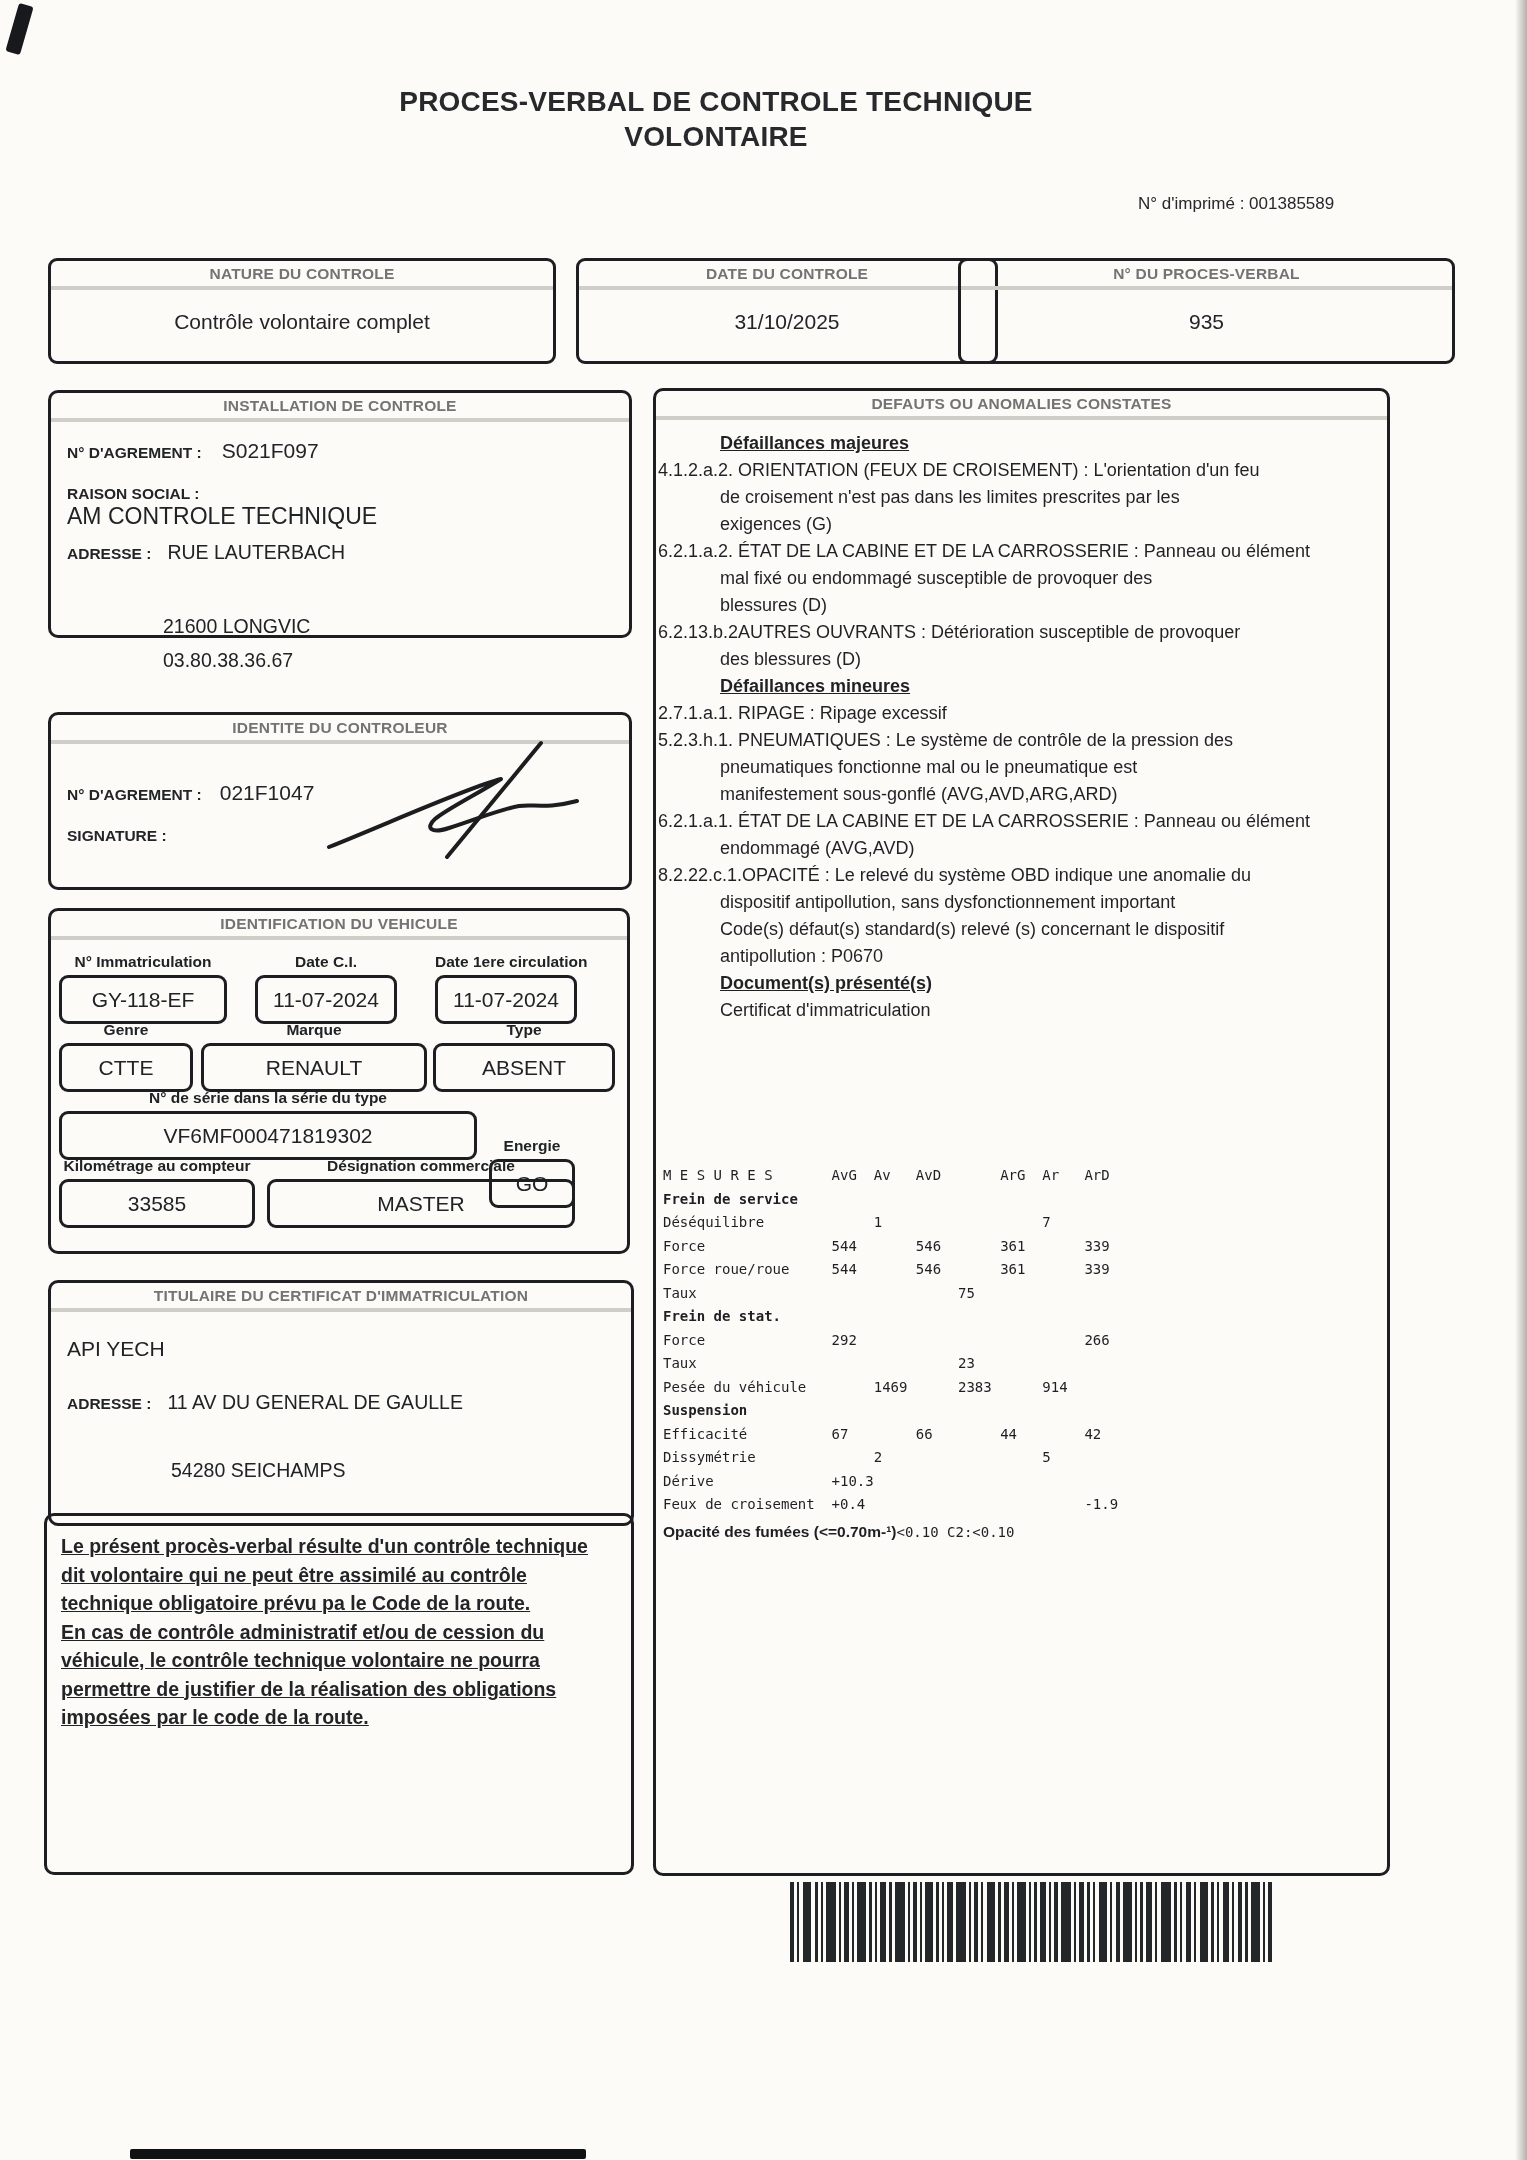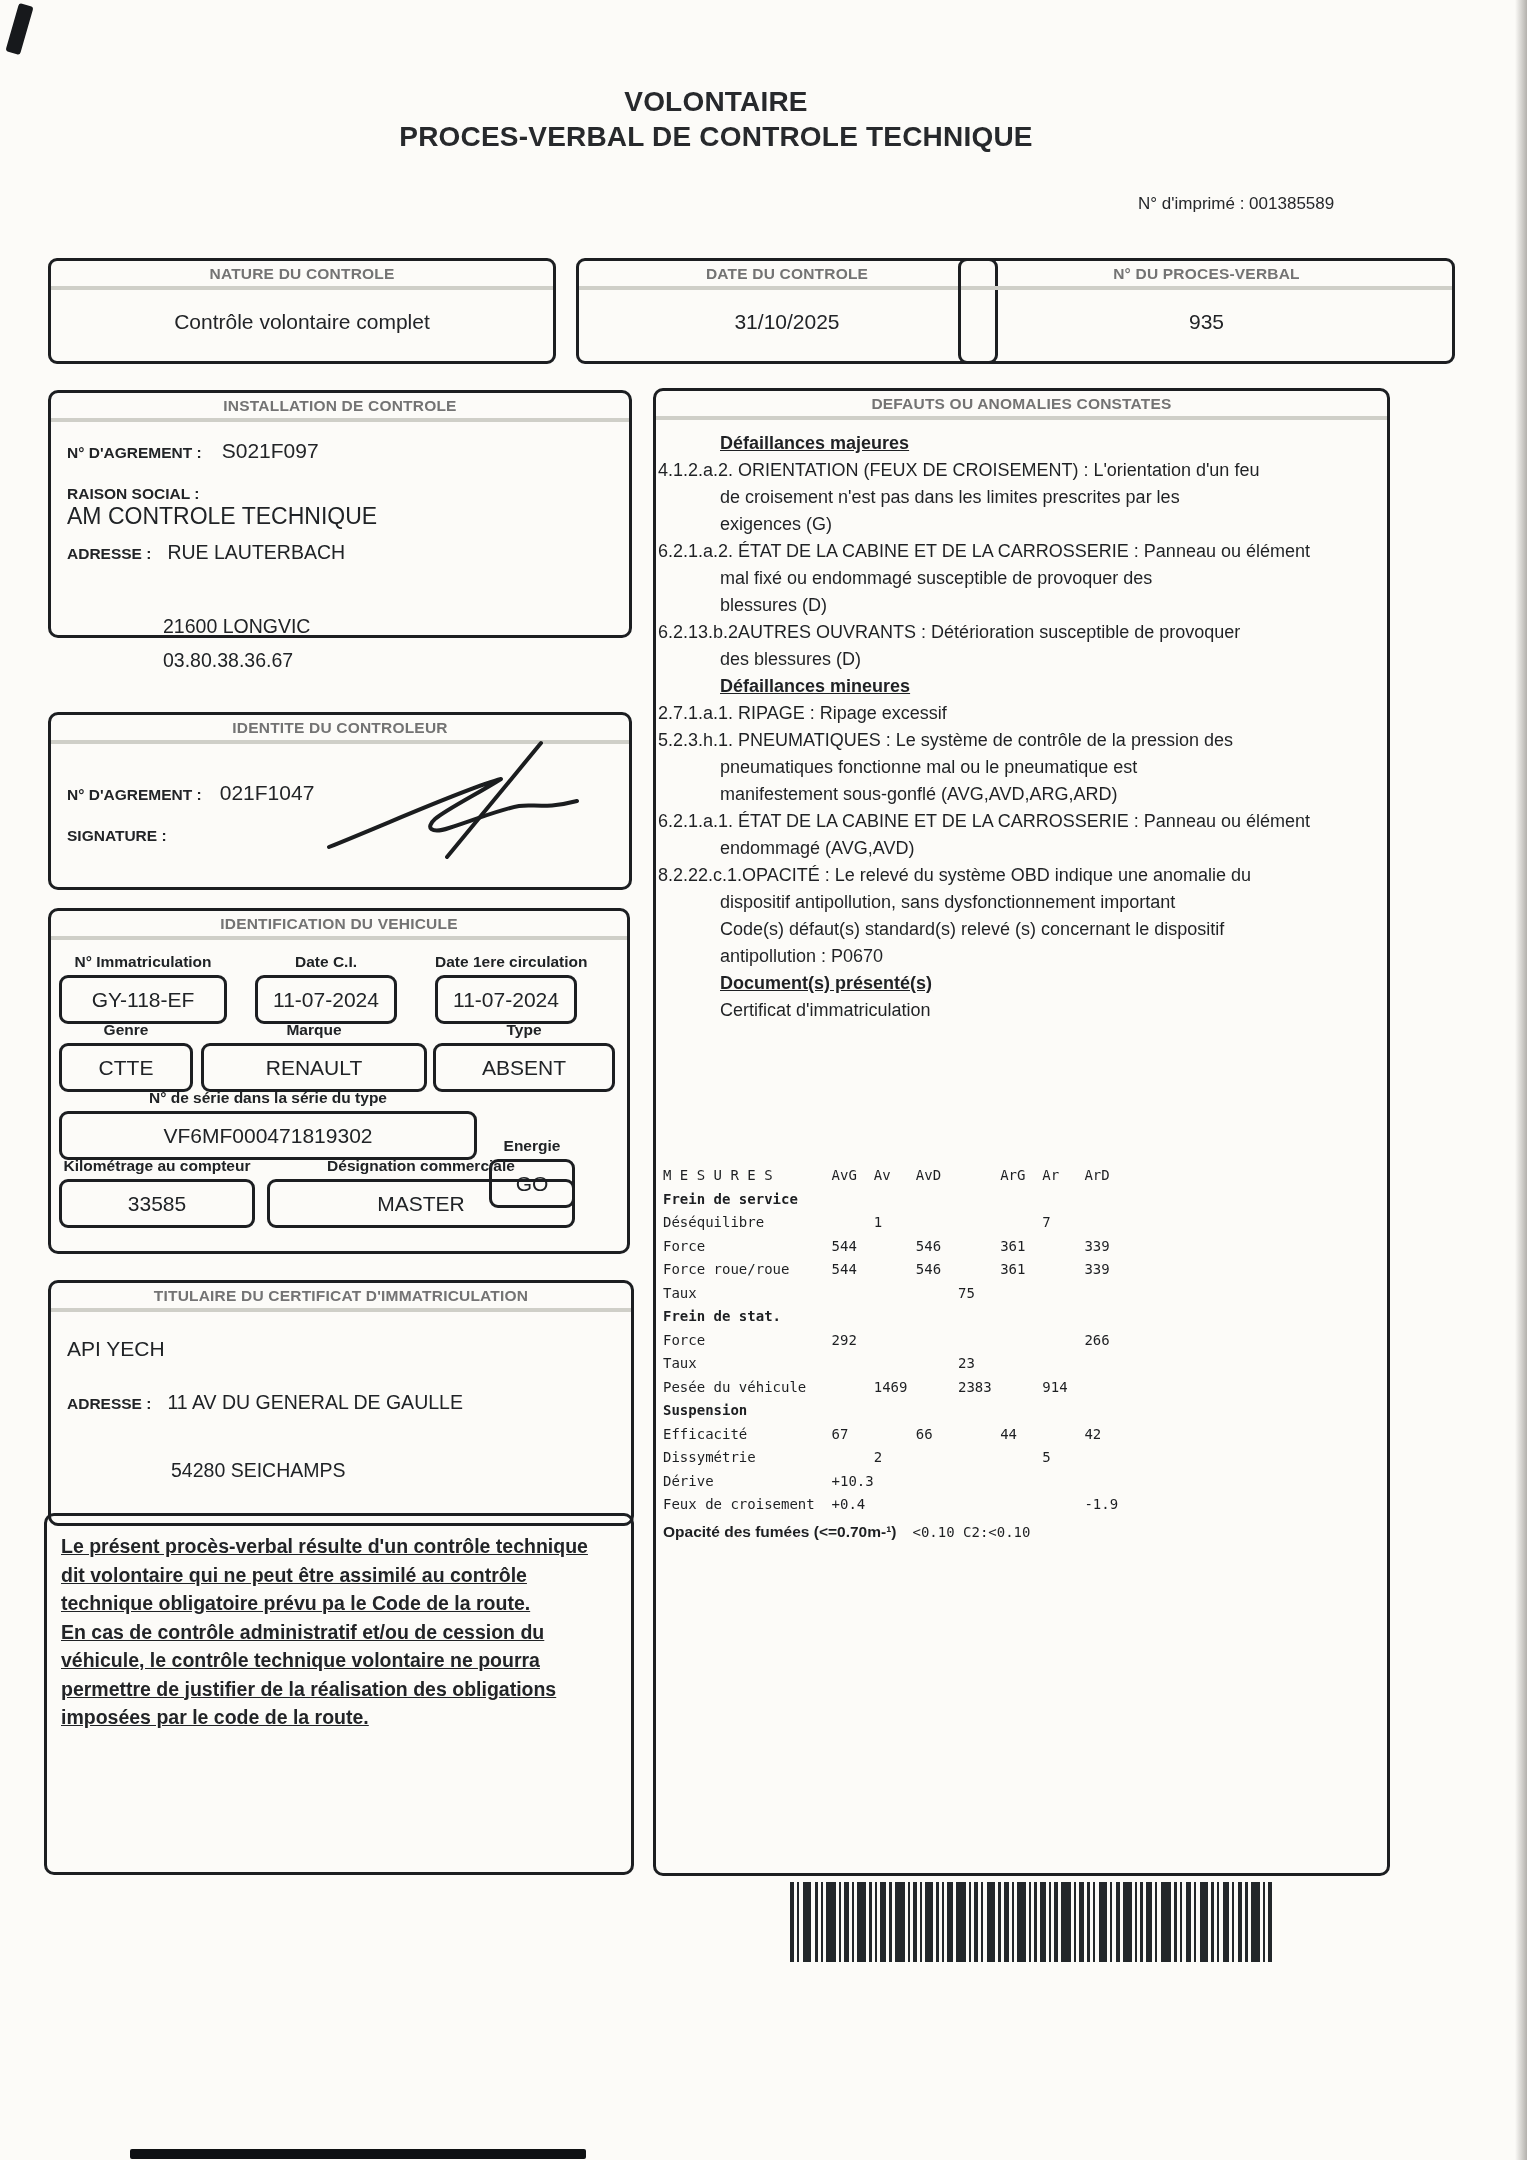--- a/index.html
+++ b/index.html
@@ -42,38 +42,38 @@
   .def-item{padding-left:62px;text-indent:-62px;white-space:pre-wrap;width:690px;}
   .def-doc{margin-left:62px;white-space:pre-wrap;}
 
   
   .mesures{position:absolute;left:663px;top:1164px;font-family:"DejaVu Sans Mono",monospace;
         font-size:14px;line-height:23.5px;color:#1d1f22;}
   .mesures .ml{white-space:pre;}
   .mesures .b{font-weight:bold;}
   .opacite-line{margin-top:3px;display:flex;align-items:baseline;font-size:15.5px;}
   .opacite-line .olabel{font-family:"Liberation Sans",sans-serif;font-weight:600;white-space:nowrap;}
-  .opacite-line .ovals{font-family:"DejaVu Sans Mono",monospace;font-size:14px;margin-left:16px;white-space:pre;}
+  .opacite-line .ovals{font-family:"DejaVu Sans Mono",monospace;font-size:14px;white-space:pre;}
 
   .legal p{margin:0 0 0 0;font-size:19.5px;font-weight:bold;line-height:28.5px;width:532px;color:#222427;}
 
   .sig-svg{position:absolute;left:268px;top:20px;width:280px;height:135px;}
   .barcode{position:absolute;left:790px;top:1882px;width:482px;height:80px;}
 </style>
 </head>
 <body>
 
 <div class="page">
   <div class="scan-mark-tl"></div>
   <div class="scan-bar-bl"></div>
   <div class="scan-edge"></div>
 
   <div class="doc-title">
+    <div>PROCES-VERBAL DE CONTROLE TECHNIQUE</div>
     <div>VOLONTAIRE</div>
-    <div>PROCES-VERBAL DE CONTROLE TECHNIQUE</div>
   </div>
   <div class="print-no">N° d'imprimé : 001385589</div>
 
   <div class="box" style="left:48px;top:258px;width:508px;height:106px;border-radius:9px;">
     <div class="band">NATURE DU CONTROLE</div>
     <div class="tb-val">Contrôle volontaire complet</div>
   </div>
   <div class="box" style="left:576px;top:258px;width:422px;height:106px;border-radius:9px;">
     <div class="band">DATE DU CONTROLE</div>
     <div class="tb-val">31/10/2025</div>

